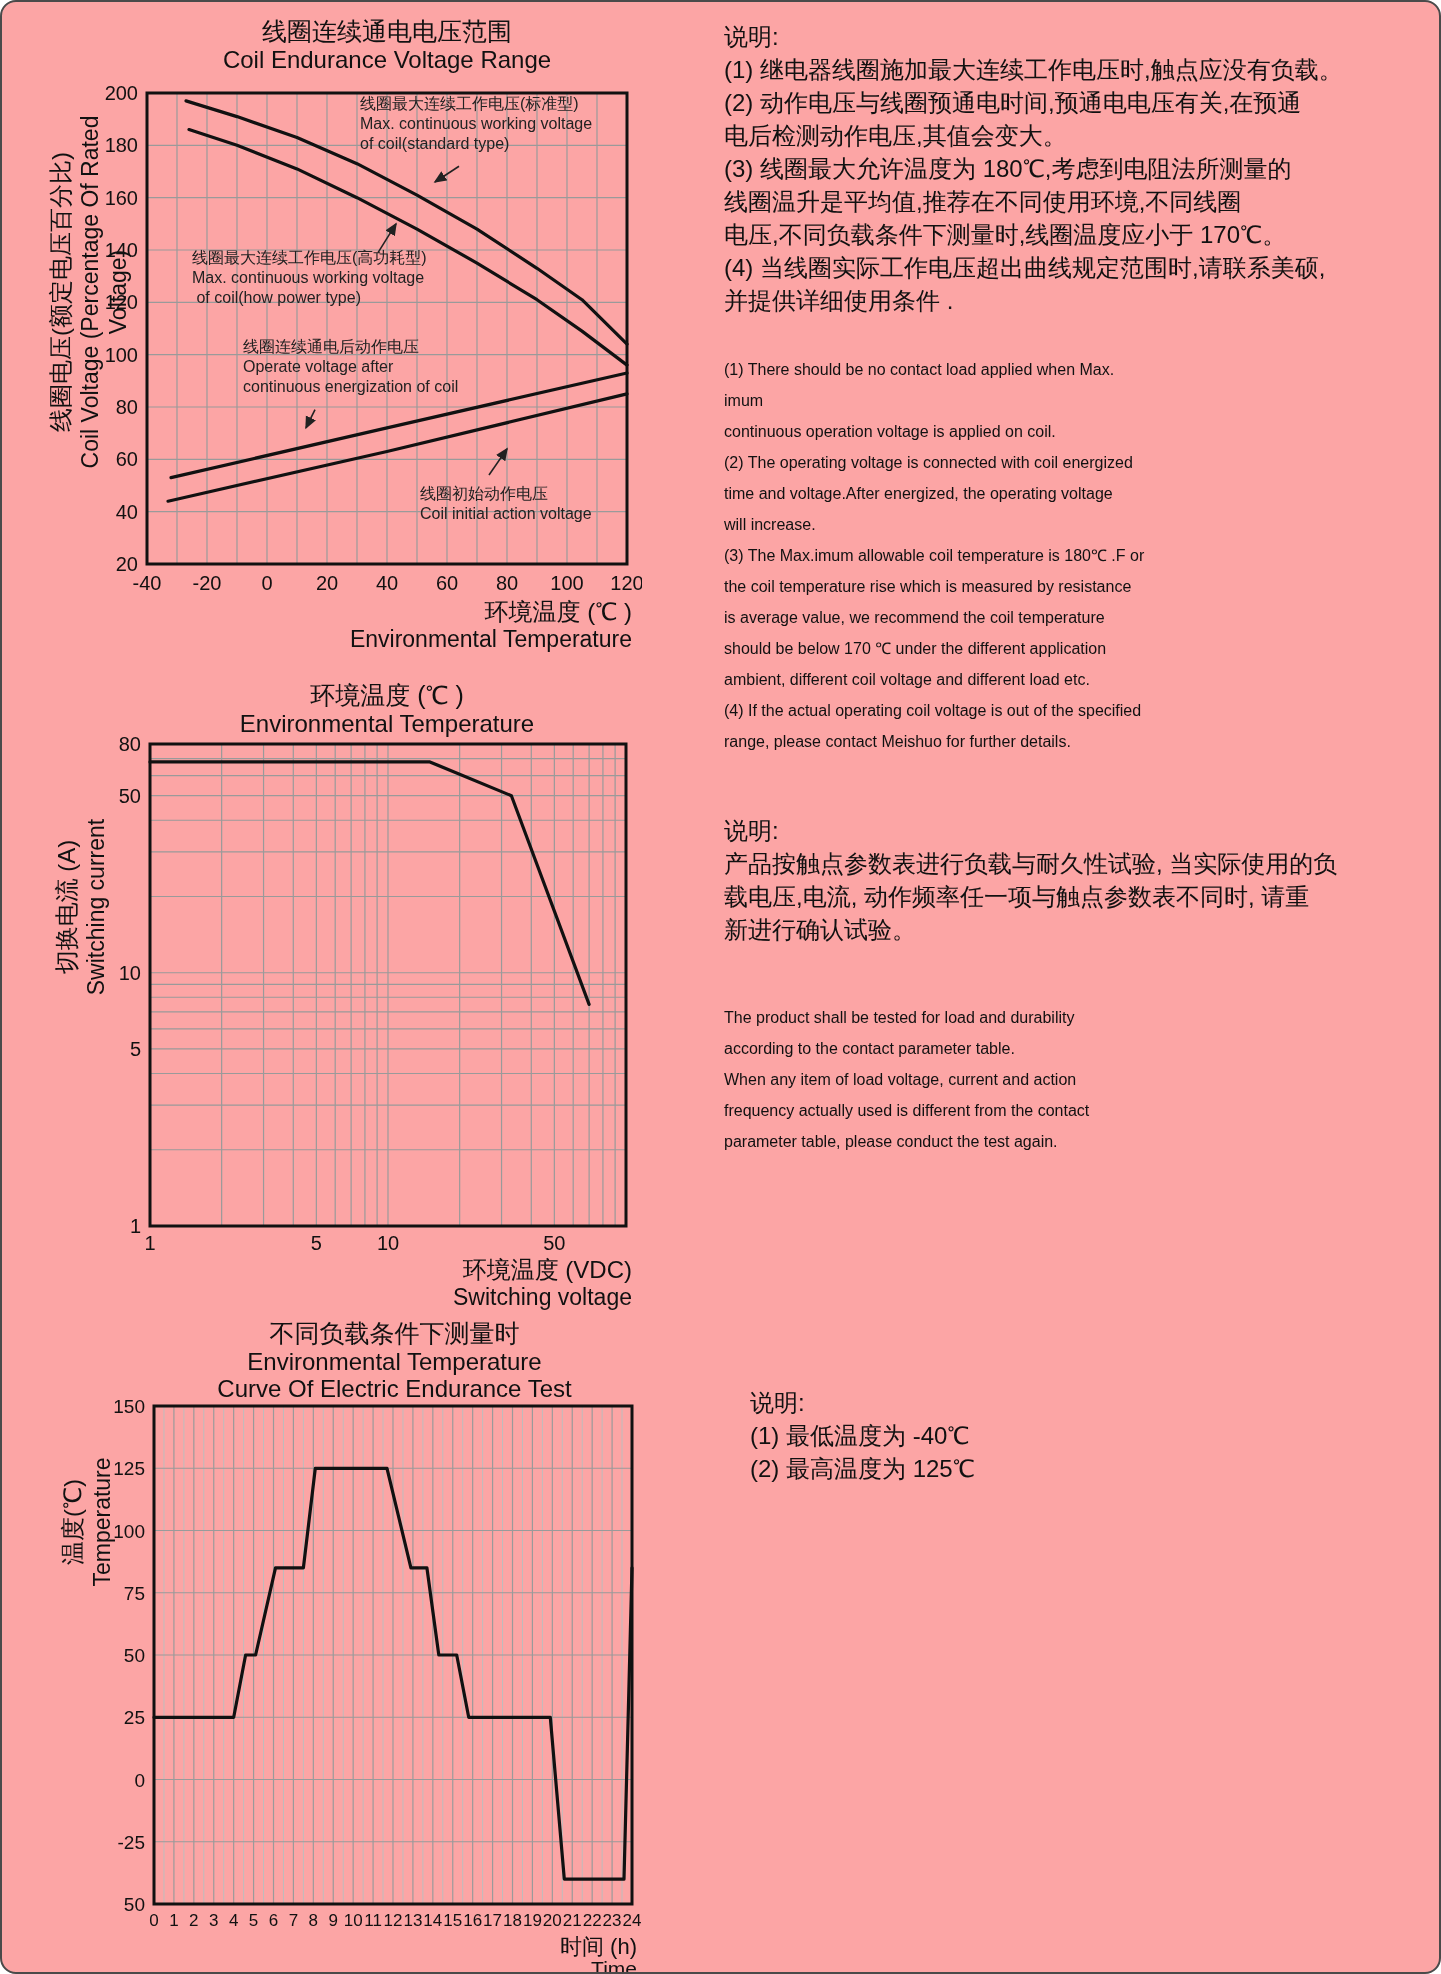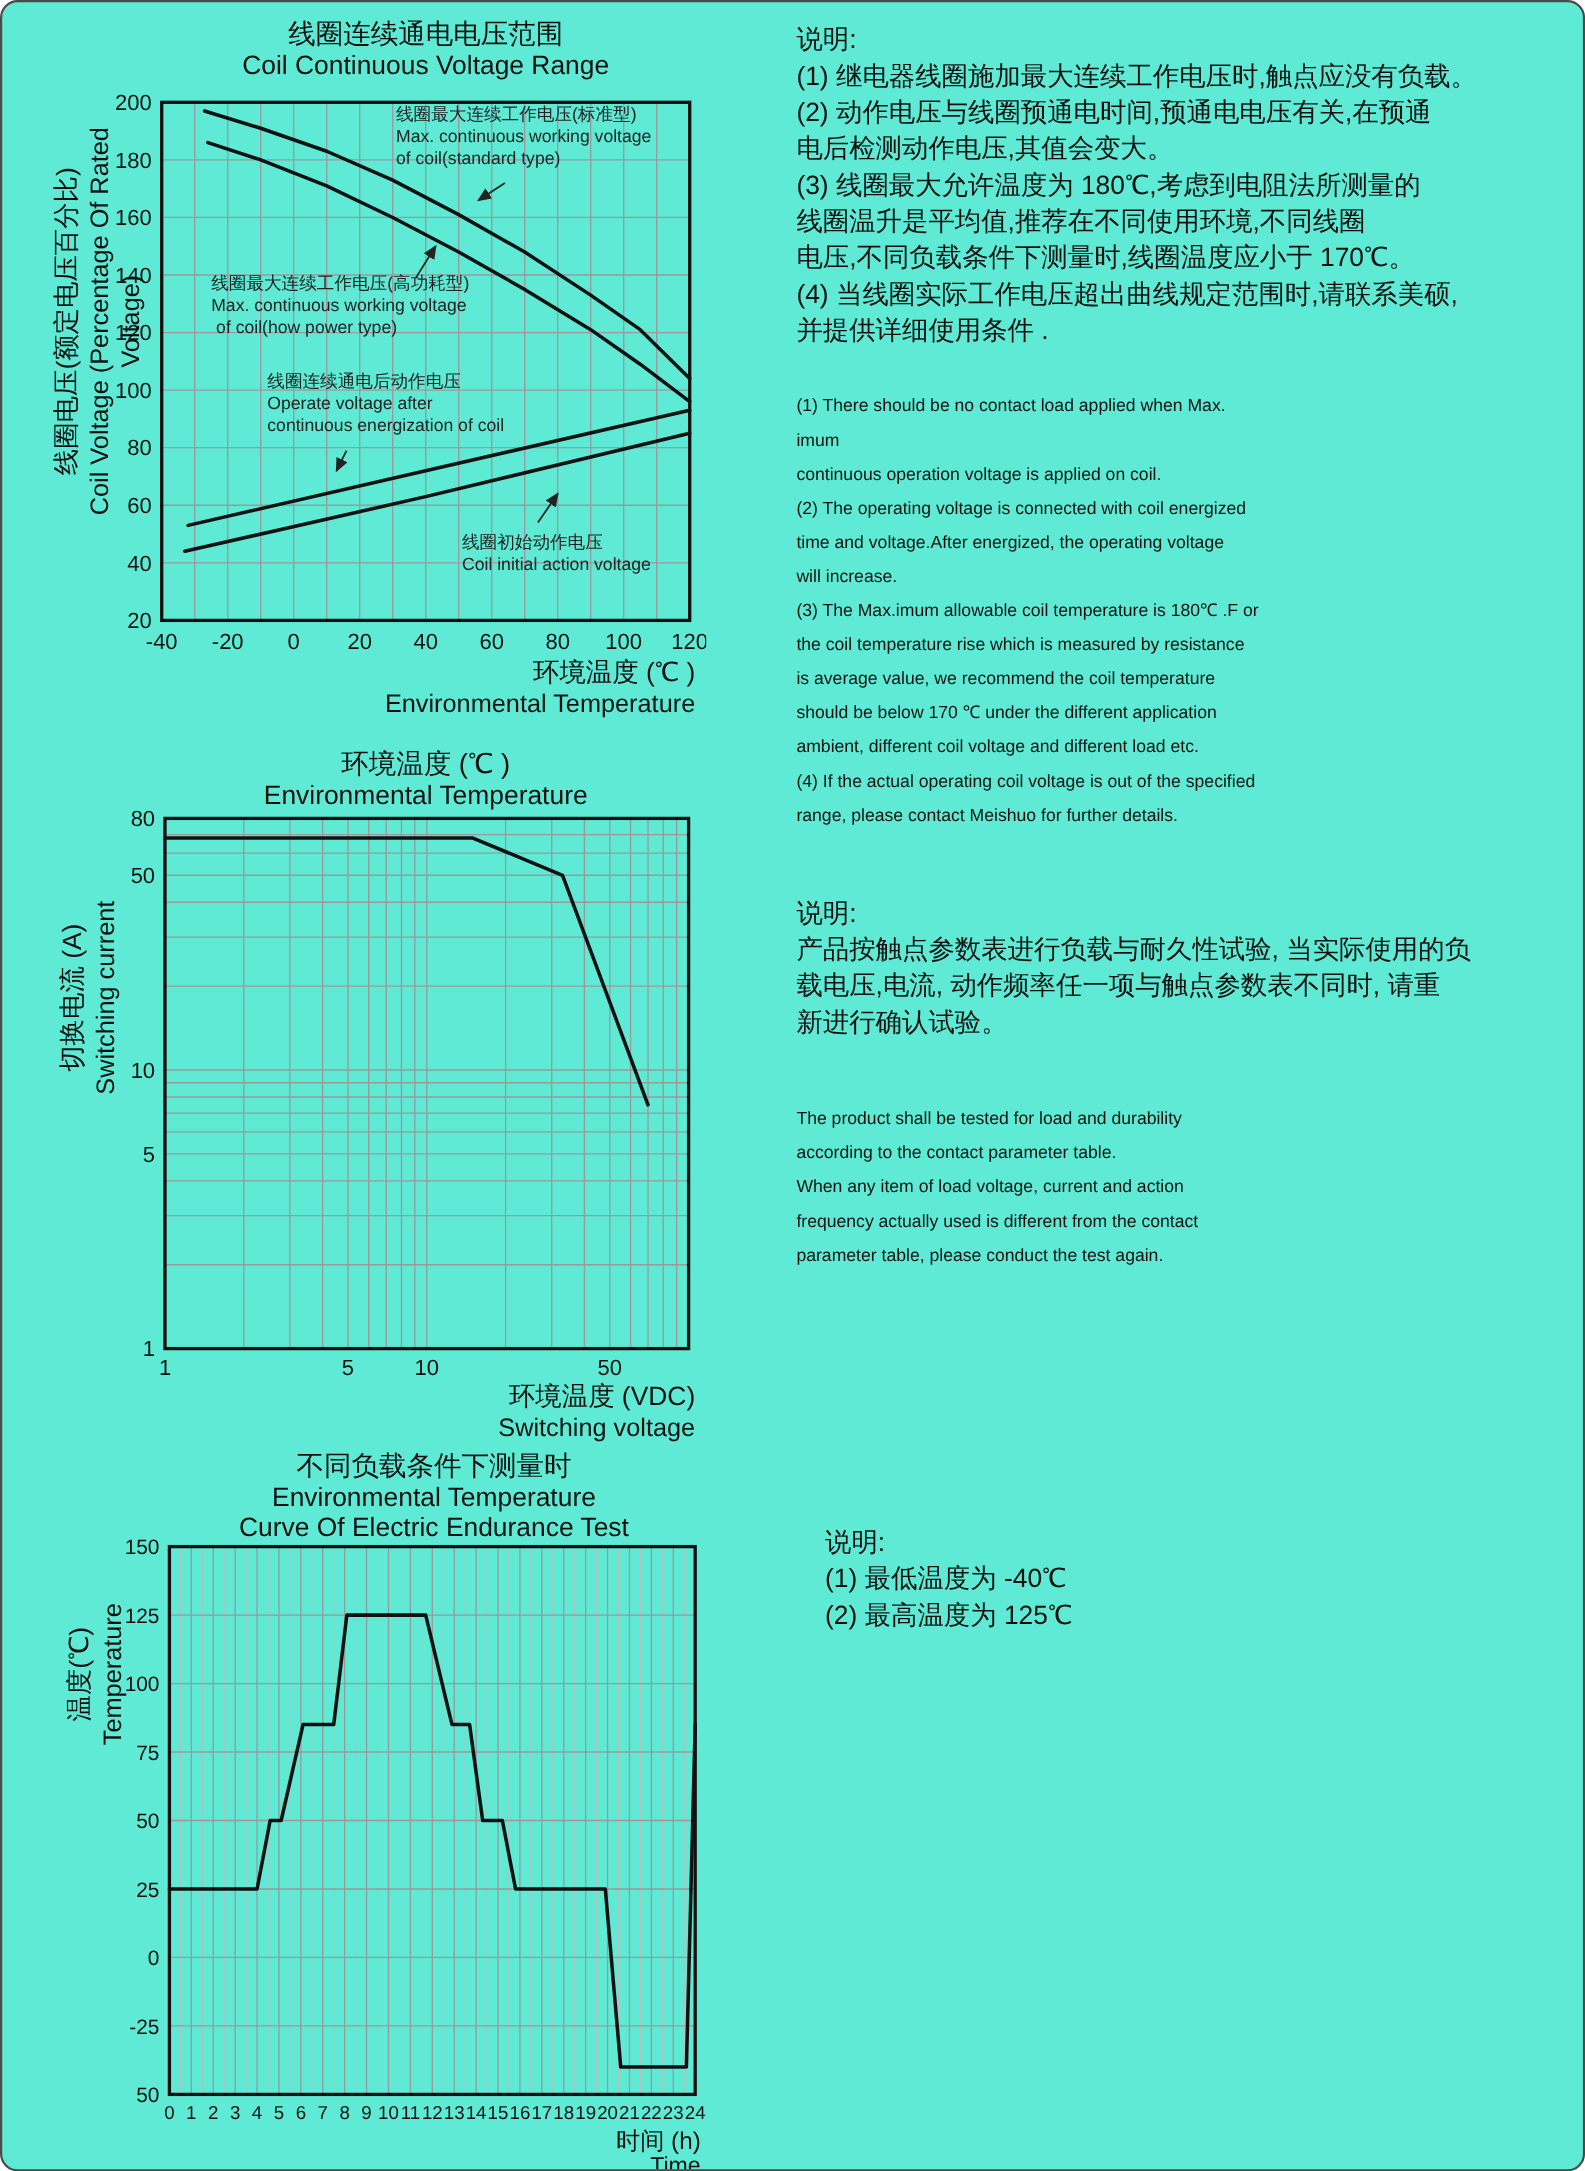--- a/index.html
+++ b/index.html
@@ -1,17 +1,17 @@
 <!DOCTYPE html>
 <html><head>
 <meta charset="utf-8">
 <style>
   html,body{margin:0;padding:0;background:#fff;}
   body{font-family:"Liberation Sans",sans-serif;color:#111;}
-  .sheet{position:relative;width:1441px;height:1974px;background:#5eead4;
+  .sheet{position:relative;width:1441px;height:1974px;background:#fca5a5;
          border:2px solid #4a4a4a;border-radius:16px;box-sizing:border-box;overflow:hidden;}
   svg.chart{position:absolute;font-family:"Liberation Sans",sans-serif;}
   .ctitle{position:absolute;text-align:center;}
   .t-zh{font-size:25px;line-height:30px;white-space:pre-line;}
   .t-en{font-size:24px;line-height:27px;white-space:pre-line;}
   .ylab{position:absolute;transform:rotate(-90deg);transform-origin:0 0;text-align:center;}
   .ylab .t-zh{font-size:24px;line-height:30px;}
   .ylab .t-en{font-size:23px;line-height:28px;}
   .xlab{position:absolute;text-align:right;}
   .xlab .t-zh{font-size:24px;line-height:28px;}
@@ -20,21 +20,21 @@
   .note-zh{font-size:24px;line-height:33px;}
   .note-en{font-size:16px;line-height:31px;}
 </style>
 </head>
 <body>
 
 <div class="sheet">
 
   <div class="ctitle" style="left:115px;top:14px;width:540px">
     <div class="t-zh">线圈连续通电电压范围</div>
-    <div class="t-en">Coil Continuous Voltage Range</div>
+    <div class="t-en">Coil Endurance Voltage Range</div>
   </div>
 
   <div class="ylab" style="left:44px;top:500px;width:420px">
     <div class="t-zh">线圈电压(额定电压百分比)</div>
     <div class="t-en">Coil Voltage (Percentage Of Rated Voltage)</div>
   </div>
 
   <svg class="chart" style="left:95px;top:80px" width="545" height="540">
       <line x1="80" y1="11" x2="80" y2="482" stroke="#9a9a9a" stroke-width="1.2"></line>
       <line x1="110" y1="11" x2="110" y2="482" stroke="#9a9a9a" stroke-width="1.2"></line>

